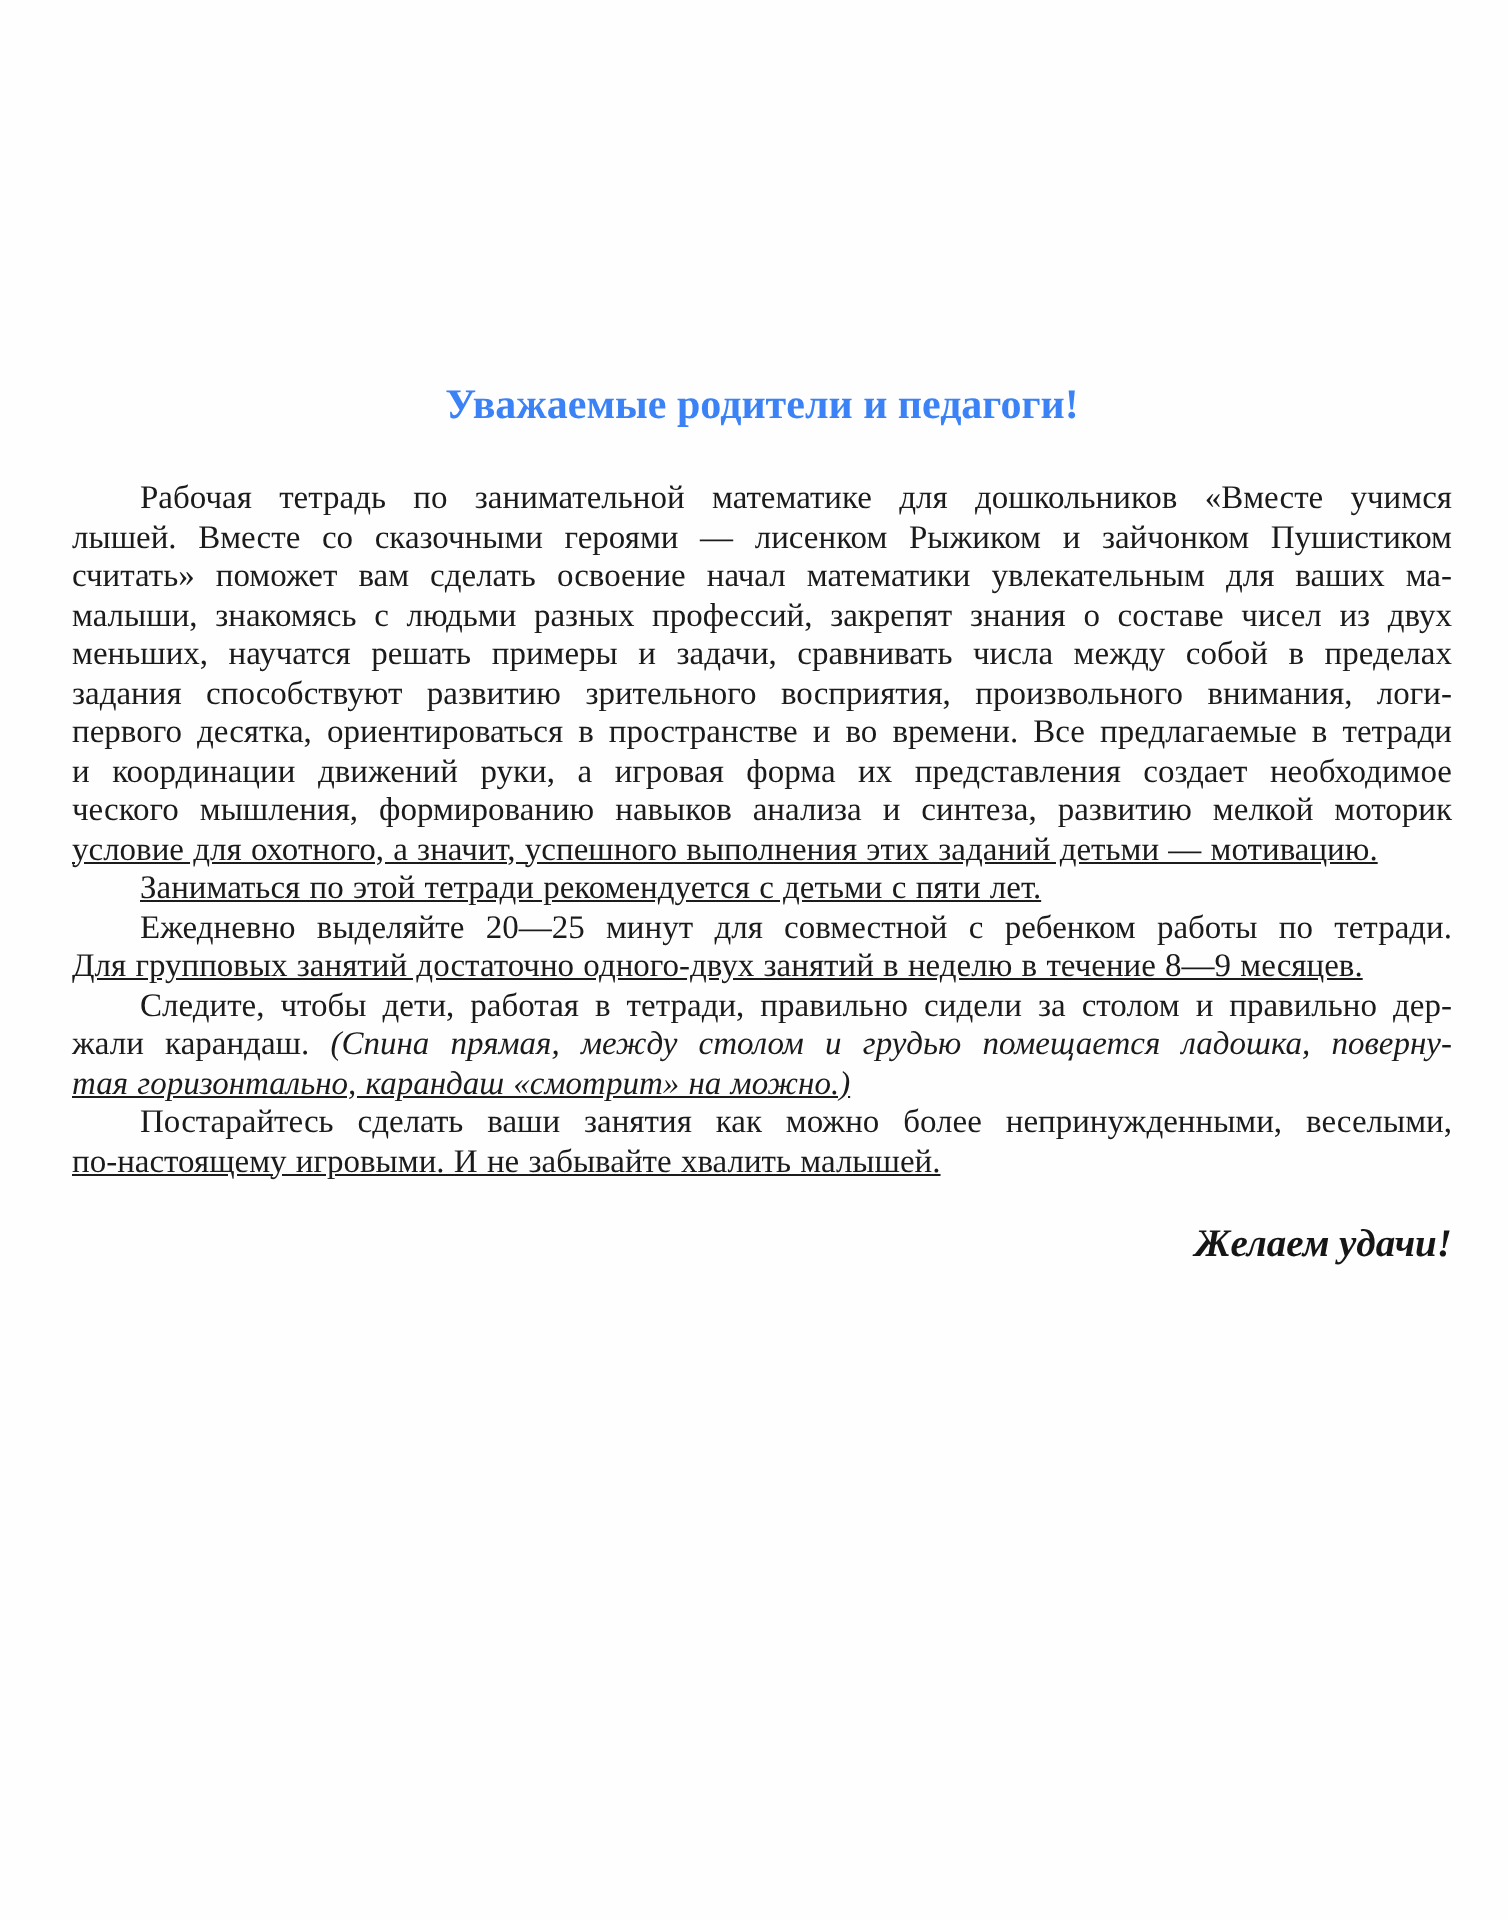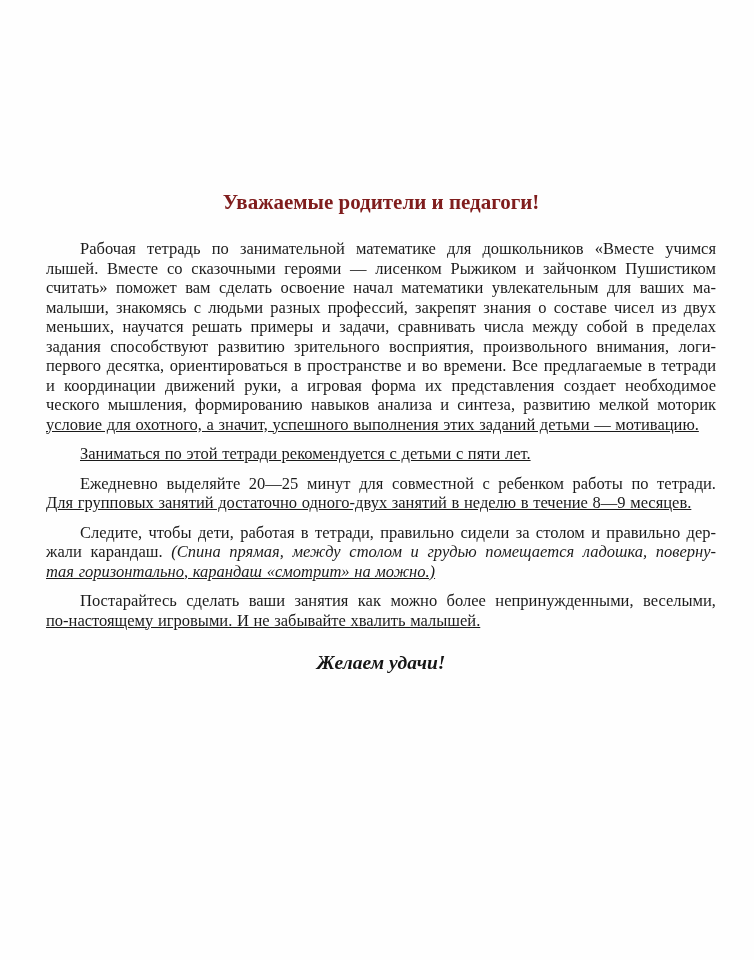--- a/index.html
+++ b/index.html
@@ -34,36 +34,36 @@
     top: 190px;
     width: 690px;
     z-index: 1;
   }
   .title {
     text-align: center;
     font-weight: bold;
     font-size: 21px;
     line-height: 25px;
     margin: 0 0 24px 0;
-    color: #7f1d1d;
+    color: #3b82f6;
   }
-  .paragraph { margin: 10px; }
+  .paragraph { margin: 0; }
   .line {
     font-size: 16.5px;
     line-height: 19.5px;
     text-align: justify;
     text-align-last: justify;
     word-spacing: 0.5px;
   }
   .line.first { text-indent: 34px; }
   .line.last  { text-align-last: left; text-decoration: underline; }
   .italic { font-style: italic; }
   .signature {
     margin-top: 22px;
-    text-align: center;
+    text-align: right;
     font-weight: bold;
     font-style: italic;
     font-size: 19.5px;
     color: #161616;
   }
 </style>
 </head>
 <body>
 
 <div class="page">

